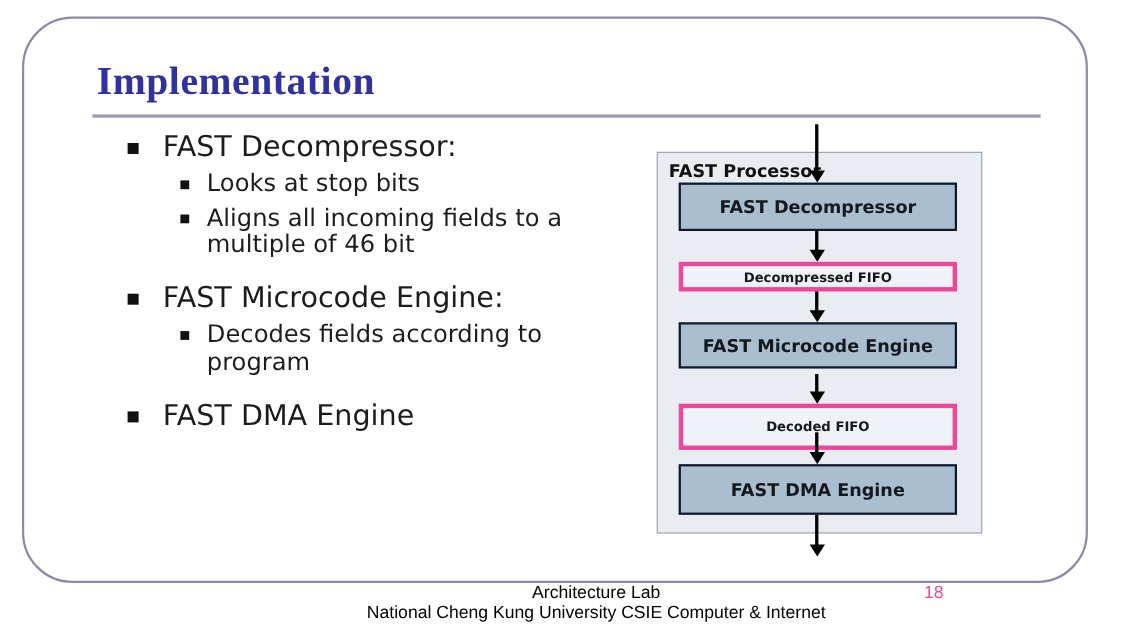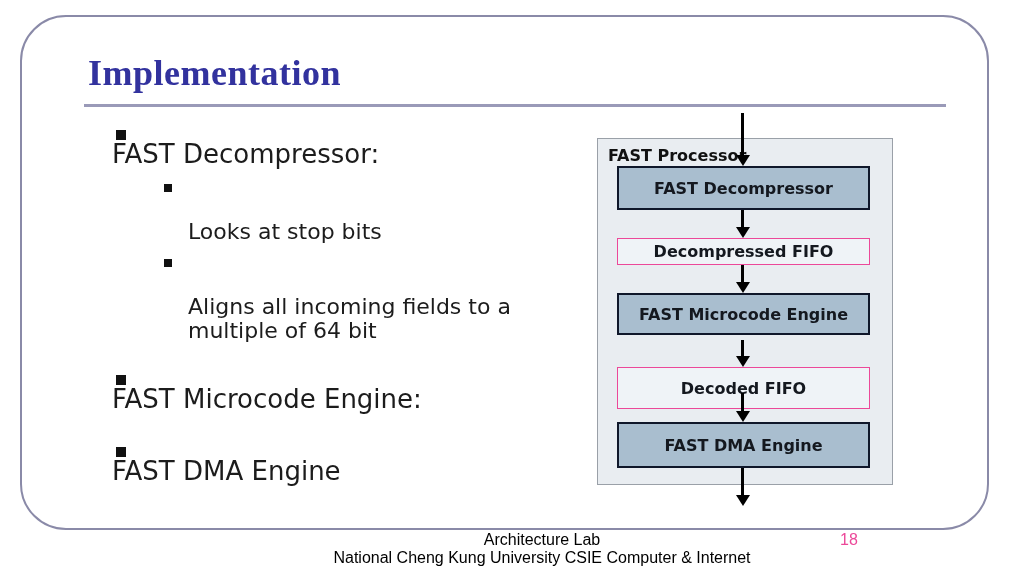--- a/index.html
+++ b/index.html
@@ -24,35 +24,35 @@
   
   .page-title{position:absolute;left:88px;top:52px;width:600px;
     font-family:"Liberation Serif","DejaVu Serif",serif;font-weight:bold;
     font-size:36px;color:var(--title-color);letter-spacing:0.5px;}
   .title-rule{position:absolute;left:84px;top:104px;width:862px;height:3px;
     background:var(--rule-color);}
 
   
   .content{position:absolute;left:112px;top:120px;width:500px;color:var(--text-color);}
   .section{margin-bottom:22px;}
-  .section-head{display:flex;align-items:flex-start;margin-bottom:6px;flex-direction:column;}
+  .section-head{display:flex;align-items:flex-start;margin-bottom:6px;}
   .bullet-l1{width:10px;height:10px;background:#111;margin:10px 22px 0 4px;flex:0 0 10px;}
   .section-title{font-size:26px;line-height:1.15;font-weight:500;}
   .sub-item{display:flex;align-items:flex-start;margin:0 0 7px 52px;width:372px;}
   .bullet-l2{width:8px;height:8px;background:#111;margin:8px 16px 0 0;flex:0 0 8px;}
-  .sub-text{font-size:22px;line-height:1.1;width:348px;margin-top:44px;}
+  .sub-text{font-size:22px;line-height:1.1;width:348px;}
 
   
   .diagram-container{position:absolute;left:597px;top:138px;width:296px;height:347px;
     background:var(--container-fill);border:1px solid #9aa0a8;}
   .diagram-label{position:absolute;left:10px;top:7px;font-size:16px;font-weight:600;color:#111;}
   .node{position:absolute;left:20px;width:253px;display:flex;align-items:center;
     justify-content:center;font-weight:bold;color:#14181f;text-align:center;}
   .node.engine{background:var(--engine-fill);border:2px solid #0f172a;font-size:16px;}
-  .node.fifo{background:var(--fifo-fill);border:1px solid #ec4899;font-size:16px;text-align:center;}
+  .node.fifo{background:var(--fifo-fill);border:4px solid #ec4899;font-size:12px;text-align:center;}
   .node-decompressor{top:28px;height:44px;}
   .node-decompressed-fifo{top:100px;height:27px;}
   .node-microcode{top:155px;height:42px;}
   .node-decoded-fifo{top:229px;height:42px;}
   .node-dma{top:284px;height:46px;}
 
   
   .arrow{position:absolute;left:736px;width:14px;}
   .arrow .shaft{position:absolute;left:5px;top:0;bottom:10px;width:3px;
     background:var(--arrow-color);}
@@ -89,28 +89,32 @@
       <div class="section-head">
         <span class="bullet-l1"></span>
         <span class="section-title">FAST Decompressor:</span>
       </div>
       <div class="sub-item">
         <span class="bullet-l2"></span>
         <span class="sub-text">Looks at stop bits</span>
       </div>
       <div class="sub-item">
         <span class="bullet-l2"></span>
-        <span class="sub-text">Aligns all incoming fields to a multiple of 64 bit</span>
+        <span class="sub-text">Aligns all incoming fields to a multiple of 46 bit</span>
       </div>
     </div>
 
     <div class="section">
       <div class="section-head">
         <span class="bullet-l1"></span>
         <span class="section-title">FAST Microcode Engine:</span>
+      </div>
+      <div class="sub-item">
+        <span class="bullet-l2"></span>
+        <span class="sub-text">Decodes fields according to program</span>
       </div>
     </div>
 
     <div class="section">
       <div class="section-head">
         <span class="bullet-l1"></span>
         <span class="section-title">FAST DMA Engine</span>
       </div>
     </div>
 

